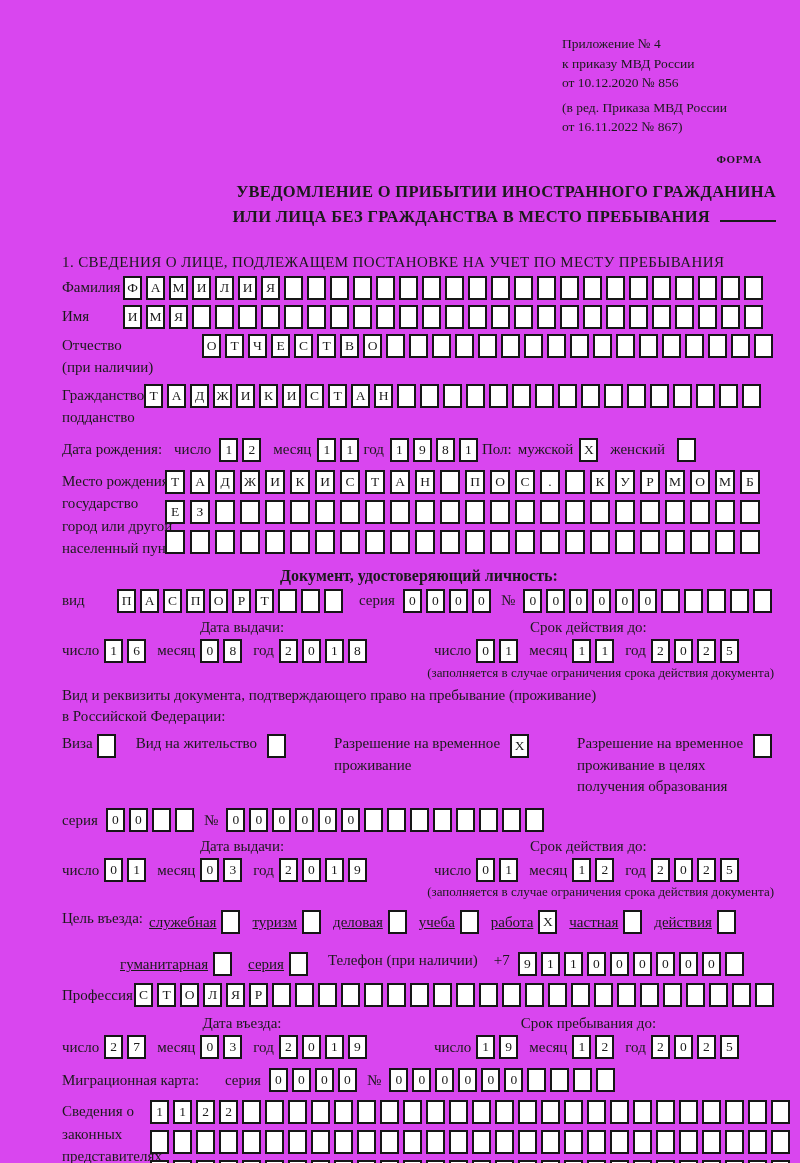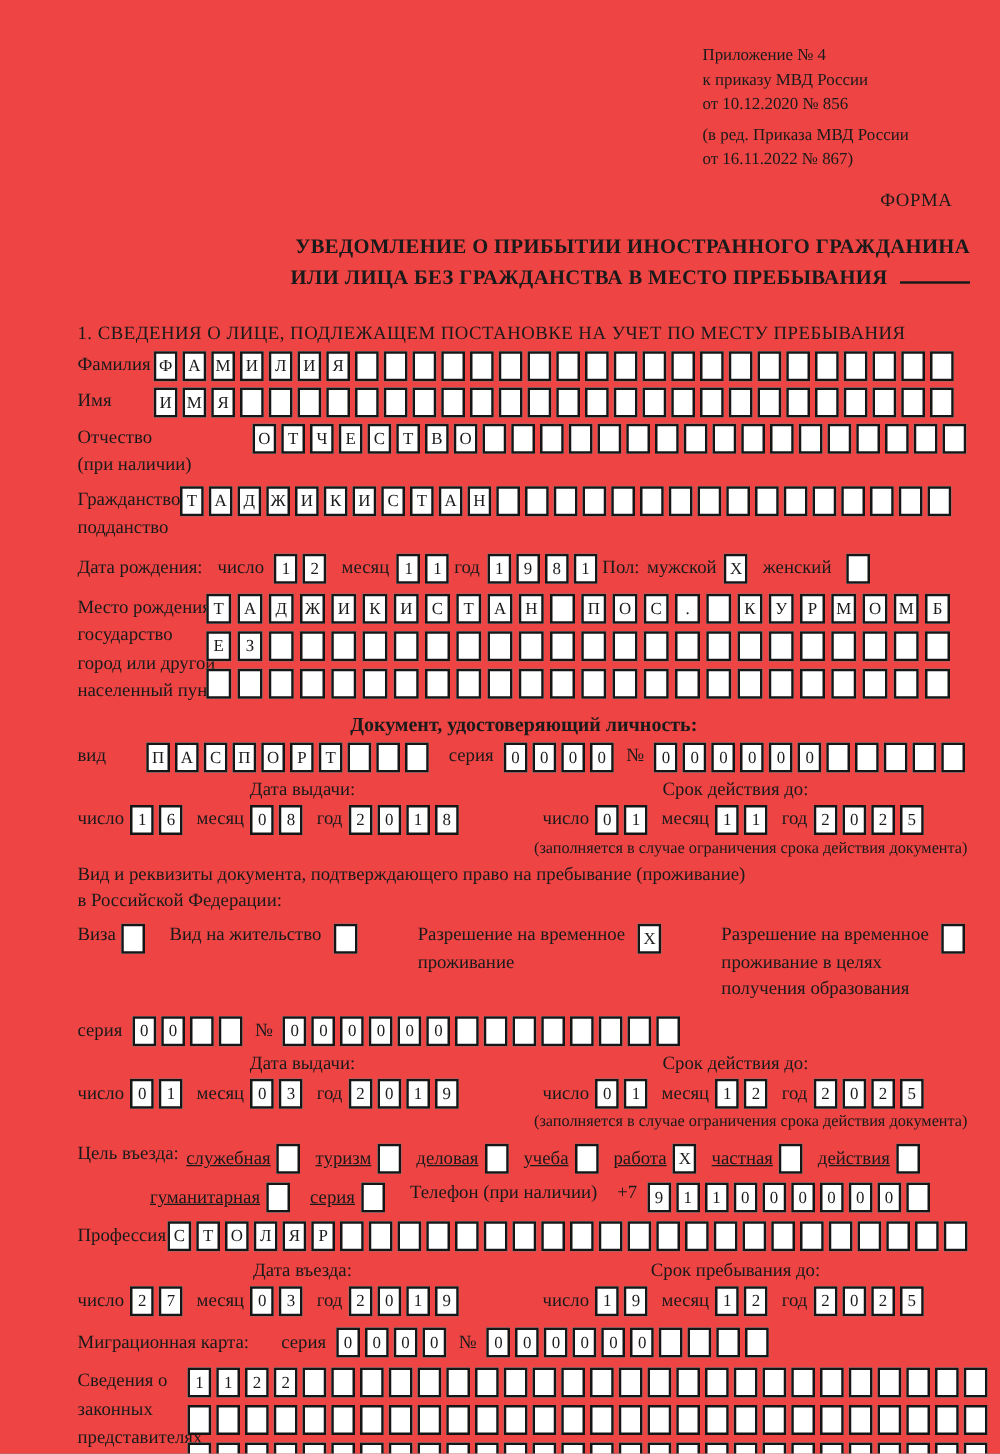--- a/index.html
+++ b/index.html
@@ -1,26 +1,26 @@
 <!DOCTYPE html>
 <html><head>
 <meta charset="utf-8">
 <style>
   * { box-sizing: border-box; }
   html,body { margin:0; padding:0; background:#888; }
   body { width:800px; }
   .page {
-    width:800px; height:1163px; background:#ef4444; color:#1a1a1a;
+    width:800px; height:1163px; background:#d946ef; color:#1a1a1a;
     font-family:"Liberation Serif","DejaVu Serif",serif; font-size:15px;
     padding:34px 24px 10px 62px; overflow:hidden; position:relative;
   }
   
   .annex { margin-left:500px; font-size:13.5px; line-height:1.45; }
   .annex .ed { margin-top:5px; }
-  .form-label { text-align:right; padding-right:14px; font-weight:normal; margin-top:16px; font-size:15px; letter-spacing:.5px; }
+  .form-label { text-align:right; padding-right:14px; font-weight:bold; margin-top:16px; font-size:11px; letter-spacing:.5px; }
   .title { text-align:right; font-weight:bold; font-size:16.5px; line-height:1.55; margin-top:14px; letter-spacing:.3px; }
   .blank-line { display:inline-block; width:56px; border-bottom:2px solid #1a1a1a; height:14px; margin-left:10px; }
   .sec-heading { font-weight:normal; font-size:15px; margin-top:24px; letter-spacing:.4px; white-space:nowrap; }
 
   
   .frow { display:flex; align-items:center; margin-top:5px; white-space:nowrap; }
   .frow-top { display:flex; align-items:flex-start; margin-top:5px; white-space:nowrap; }
   .lbl { flex:0 0 auto; }
   .lbl-lines div { line-height:1.5; }
   .boxes { display:flex; flex-wrap:nowrap; }
@@ -578,21 +578,21 @@
         </span>
     </div>
     <div class="opt gap8">
       <span class="olbl">действия</span>
       <span class="boxes">
           <span class="cell"></span>
         </span>
     </div>
   </div>
 
-  <div class="purpose" style="margin-top:7px; margin-left:58px">
+  <div class="purpose" style="margin-top:18px; margin-left:58px">
     <div class="opt">
       <span class="olbl">гуманитарная</span>
       <span class="boxes">
           <span class="cell"></span>
         </span>
     </div>
     <div class="opt gap12">
       <span class="olbl">серия</span>
       <span class="boxes">
           <span class="cell"></span>

